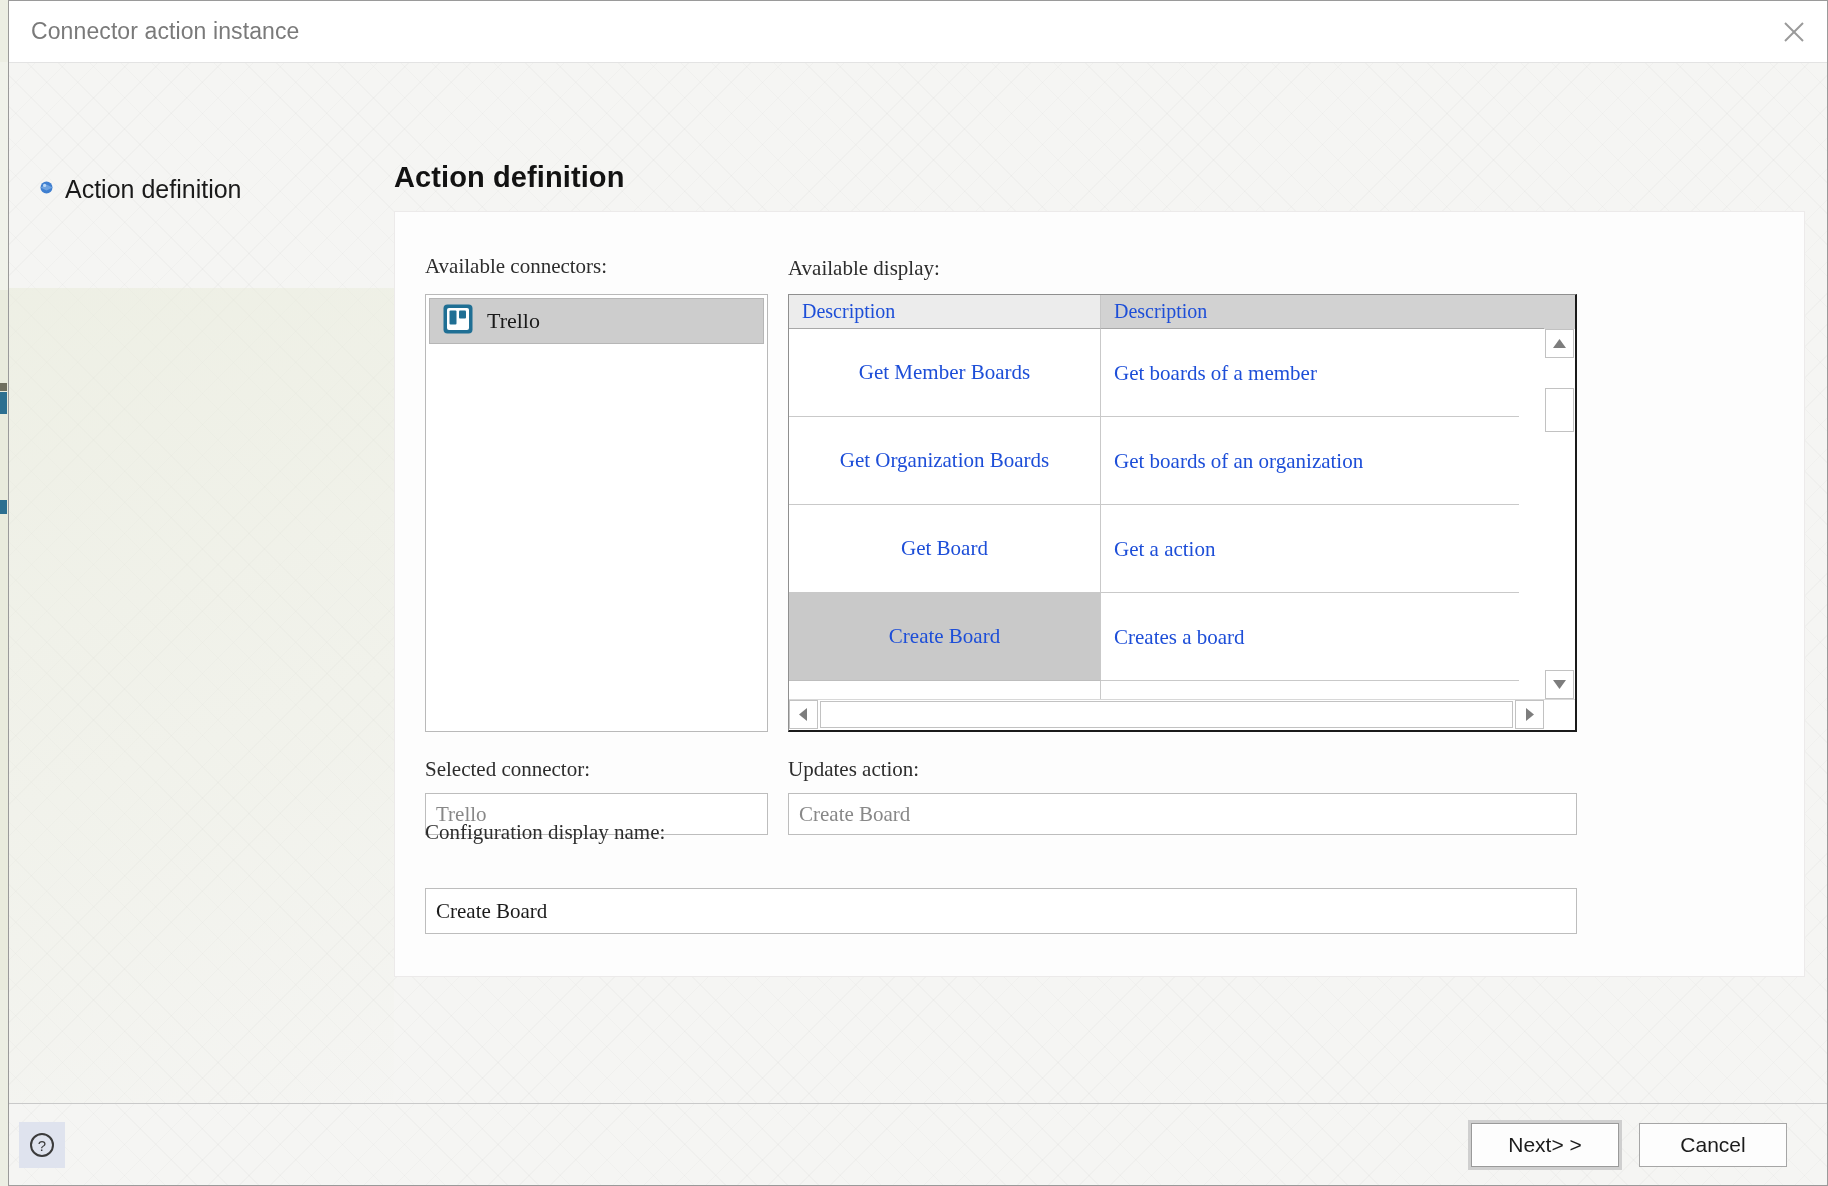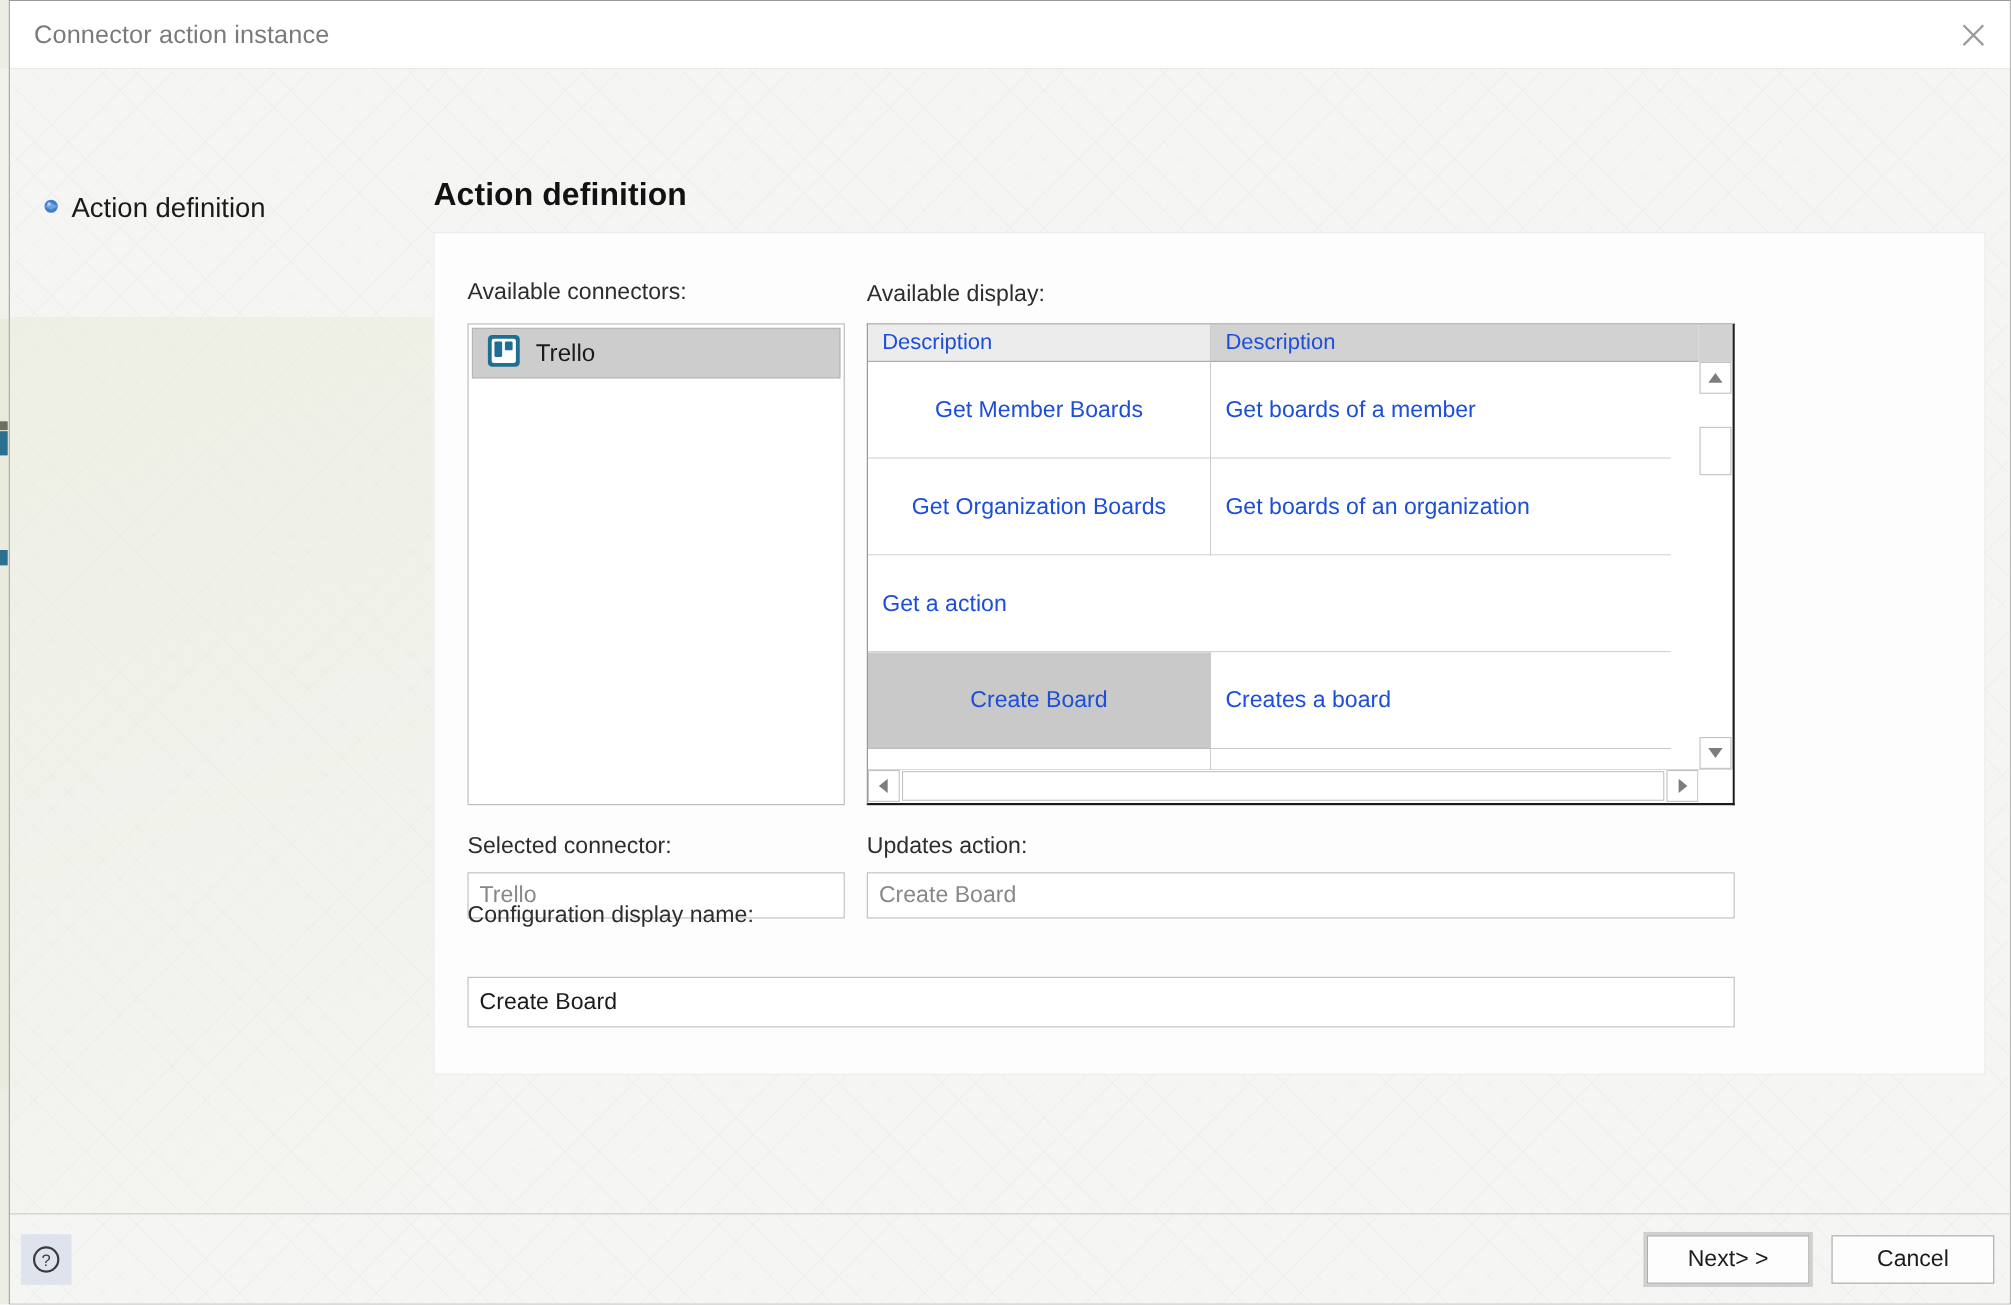--- a/index.html
+++ b/index.html
@@ -106,20 +106,21 @@
     font-size: 29px; font-weight: bold; color: #121212;
     letter-spacing: .1px;
   }
 
   #card {
     position: absolute;
     left: 0px; top: 148px;
     width: 1411px; height: 766px;
     background: #fdfdfd;
     border: 1px solid #eceaea;
+    font-family: Liberation Serif, serif;
   }
 
   .field-label {
     position: absolute;
     font-size: 21px; color: #2d2d2d;
     white-space: nowrap;
   }
 
   
   #connector-listbox {
@@ -251,21 +252,21 @@
     position: relative;
   }
   #help-btn {
     margin-left: 10px;
     width: 46px; height: 46px;
     background: #dfe3ee;
     display: flex; align-items: center; justify-content: center;
     cursor: pointer;
   }
   #footer-buttons {
-    position: absolute; right: 14px;
+    position: absolute; right: 40px;
     display: flex; align-items: center; gap: 20px;
   }
   .dlg-button {
     width: 148px; height: 44px;
     background: #fdfdfd;
     border: 1px solid #a6a6a6;
     display: flex; align-items: center; justify-content: center;
     font-size: 21px; color: #1c1c1c;
     cursor: pointer;
   }
@@ -352,20 +353,21 @@
                 <div class="cell c1">Get Member Boards</div>
                 <div class="cell c2">Get boards of a member</div>
               </div>
 
               <div class="grid-row">
                 <div class="cell c1">Get Organization Boards</div>
                 <div class="cell c2">Get boards of an organization</div>
               </div>
 
               <div class="grid-row">
+                <div class="cell c1">Get Board</div>
                 <div class="cell c2">Get a action</div>
               </div>
 
               <div class="grid-row">
                 <div class="cell c1 sel">Create Board</div>
                 <div class="cell c2">Creates a board</div>
               </div>
 
               <div class="grid-row">
                 <div class="cell c1">Update Board</div>

